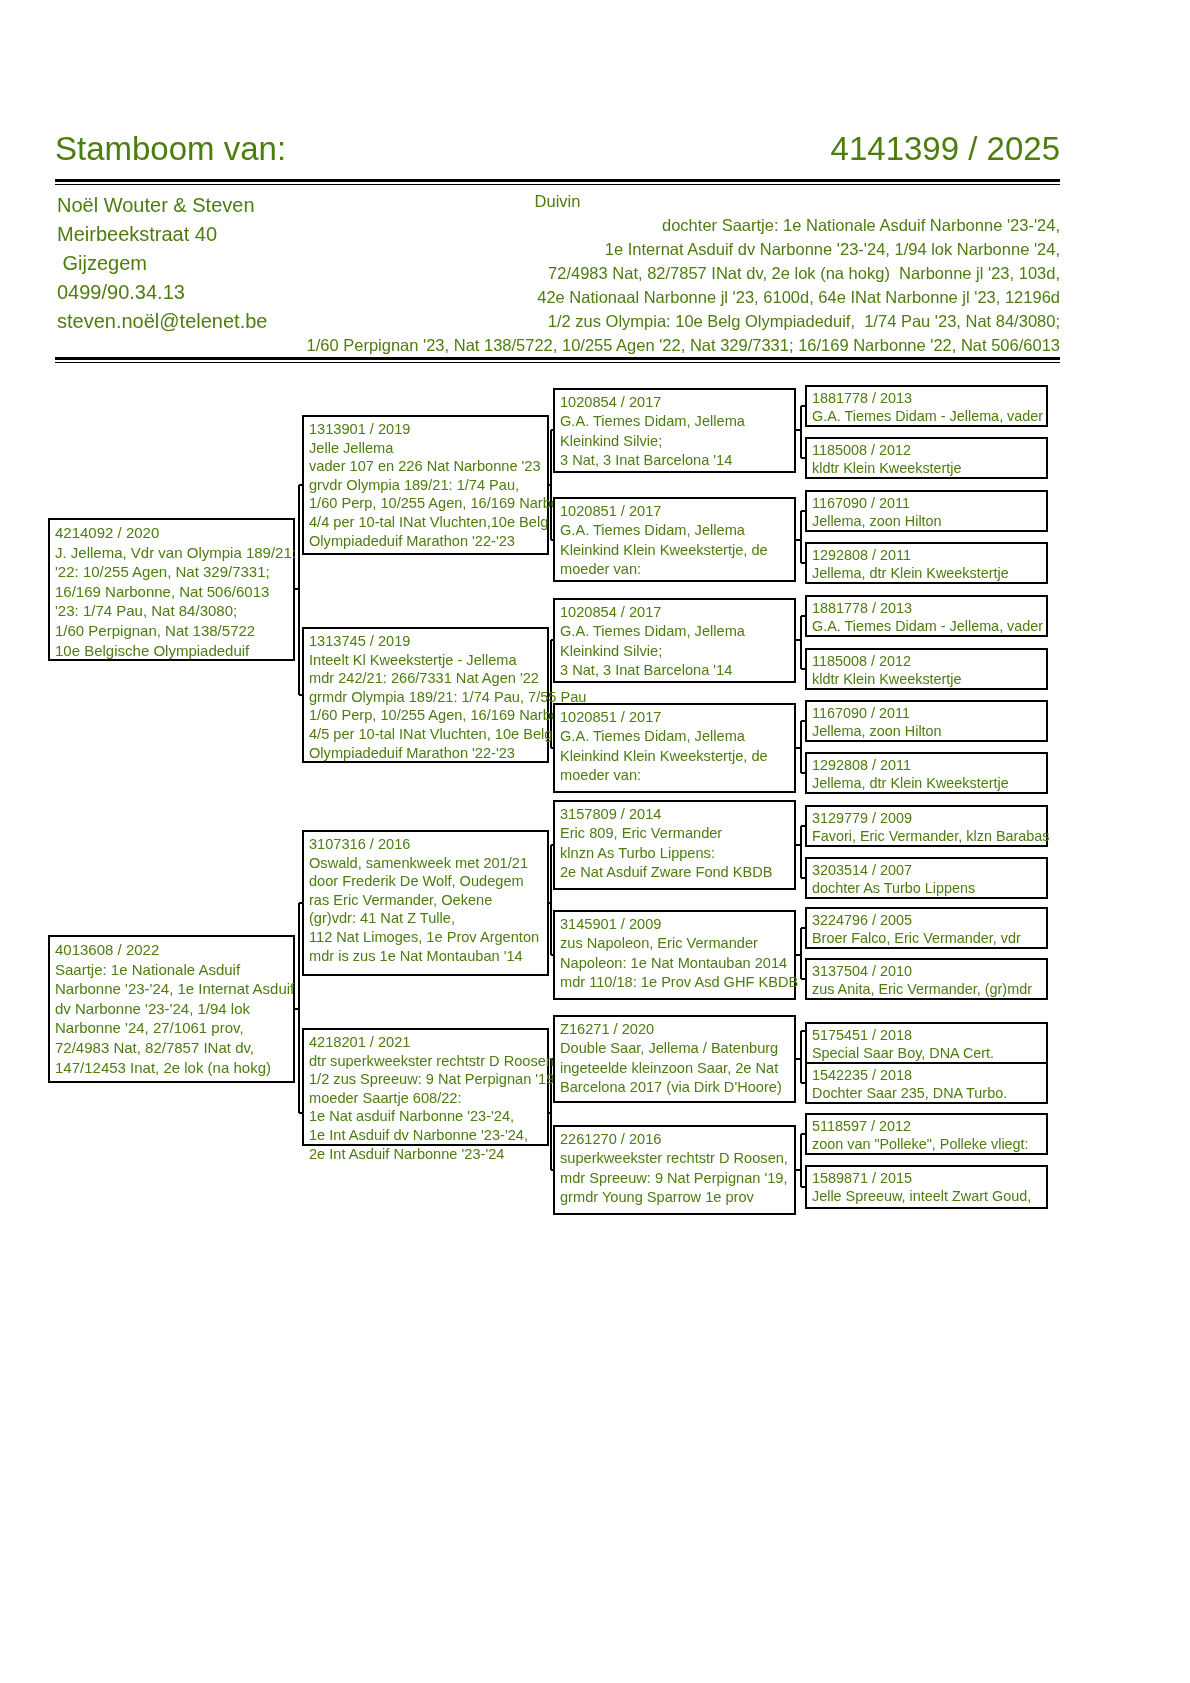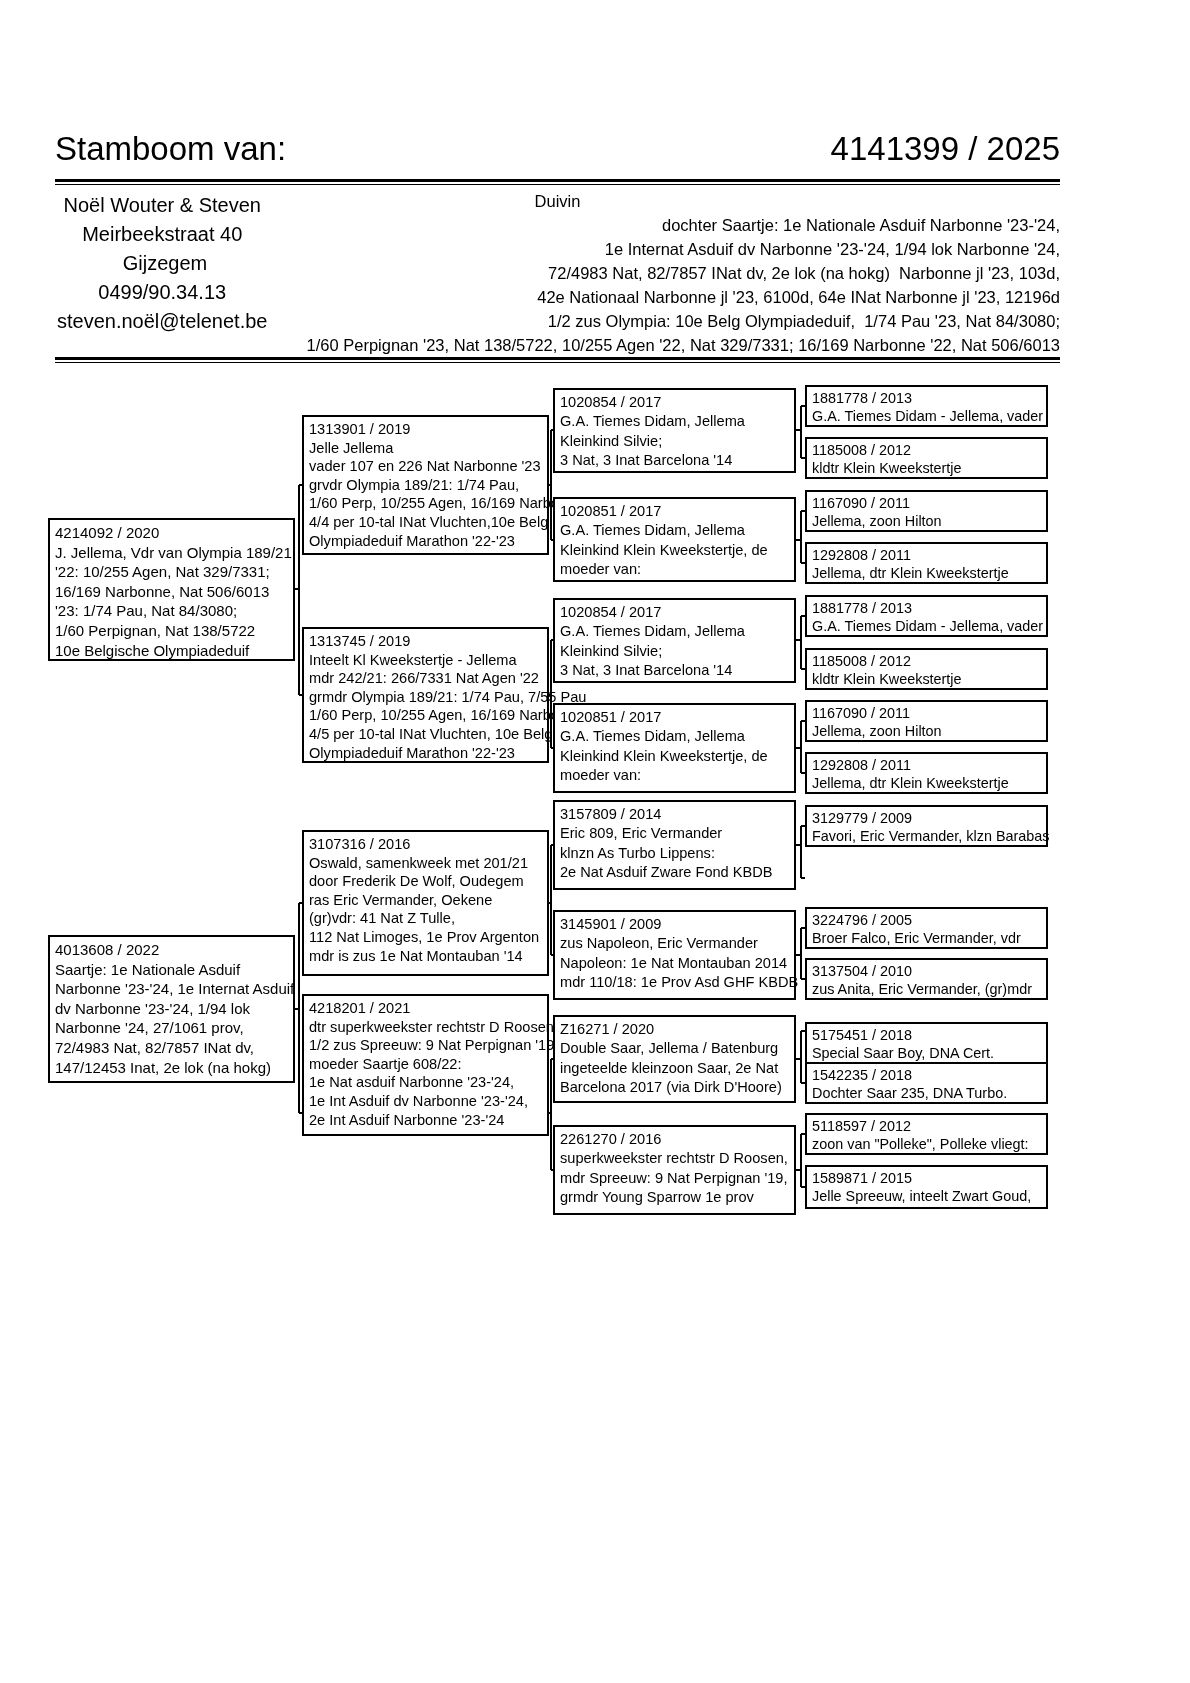--- a/index.html
+++ b/index.html
@@ -1,31 +1,31 @@
 <!DOCTYPE html>
 <html><head>
 <meta charset="utf-8">
 <style>
   html,body{margin:0;padding:0;background:#fff;}
   .page{
     position:relative;
     width:1190px;height:1683px;
     background:#fff;
     font-family:"Liberation Sans", sans-serif;
-    color:#000000;
+    color:#4d7c0f;
     overflow:hidden;
   }
   .content{margin:0 130px 0 55px;}
   .title-row{display:flex;justify-content:space-between;align-items:baseline;padding-top:130px;}
   .title{font-size:33px;letter-spacing:0px;}
   .ringno{font-size:33px;}
   .rule{border-top:3px solid #000;border-bottom:1px solid #000;height:2px;margin-top:11px;}
   .rule2{margin-top:0;}
   .info-section{position:relative;height:172px;}
-  .owner{position:absolute;left:2px;top:6px;font-size:20px;line-height:29px;text-align:center;}
+  .owner{position:absolute;left:2px;top:6px;font-size:20px;line-height:29px;}
   .owner .bline{white-space:pre;}
   .achievements{position:absolute;right:0;top:4px;width:100%;text-align:right;font-size:16.5px;line-height:24px;}
   .achievements .bline{white-space:pre;}
   .sex{font-size:16.5px;line-height:24px;text-align:center;}
 
   .tree{position:absolute;left:0;top:0;width:1190px;height:1683px;}
   .box{
     position:absolute;box-sizing:border-box;
     background:#fff;border:2px solid #000;
     padding:3px 5px 0 5px;
@@ -143,21 +143,21 @@
       <div class="ring">3107316 / 2016</div>
       <div>
           <div class="bline">Oswald, samenkweek met 201/21</div>
           <div class="bline">door Frederik De Wolf, Oudegem</div>
           <div class="bline">ras Eric Vermander, Oekene</div>
           <div class="bline">(gr)vdr: 41 Nat Z Tulle,</div>
           <div class="bline">112 Nat Limoges, 1e Prov Argenton</div>
           <div class="bline">mdr is zus 1e Nat Montauban '14</div>
         </div>
     </div>
-    <div class="box col2" style="top:994px;height:142px">
+    <div class="box col2" style="top:1028px;height:118px">
       <div class="ring">4218201 / 2021</div>
       <div>
           <div class="bline">dtr superkweekster rechtstr D Roosen,</div>
           <div class="bline">1/2 zus Spreeuw: 9 Nat Perpignan '19,</div>
           <div class="bline">moeder Saartje 608/22:</div>
           <div class="bline">1e Nat asduif Narbonne '23-'24,</div>
           <div class="bline">1e Int Asduif dv Narbonne '23-'24,</div>
           <div class="bline">2e Int Asduif Narbonne '23-'24</div>
         </div>
     </div>
@@ -274,20 +274,26 @@
       <div>
           <div class="bline">Jellema, dtr Klein Kweekstertje</div>
         </div>
     </div>
     <div class="box col4" style="top:805px;height:42px">
       <div class="ring">3129779 / 2009</div>
       <div>
           <div class="bline">Favori, Eric Vermander, klzn Barabas</div>
         </div>
     </div>
+    <div class="box col4" style="top:857px;height:42px">
+      <div class="ring">3203514 / 2007</div>
+      <div>
+          <div class="bline">dochter As Turbo Lippens</div>
+        </div>
+    </div>
     <div class="box col4" style="top:907px;height:42px">
       <div class="ring">3224796 / 2005</div>
       <div>
           <div class="bline">Broer Falco, Eric Vermander, vdr</div>
         </div>
     </div>
     <div class="box col4" style="top:958px;height:42px">
       <div class="ring">3137504 / 2010</div>
       <div>
           <div class="bline">zus Anita, Eric Vermander, (gr)mdr</div>

